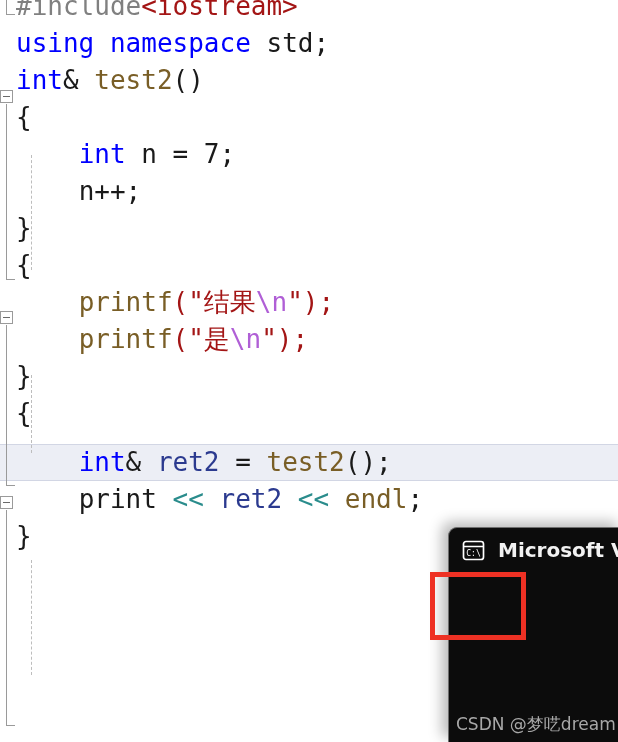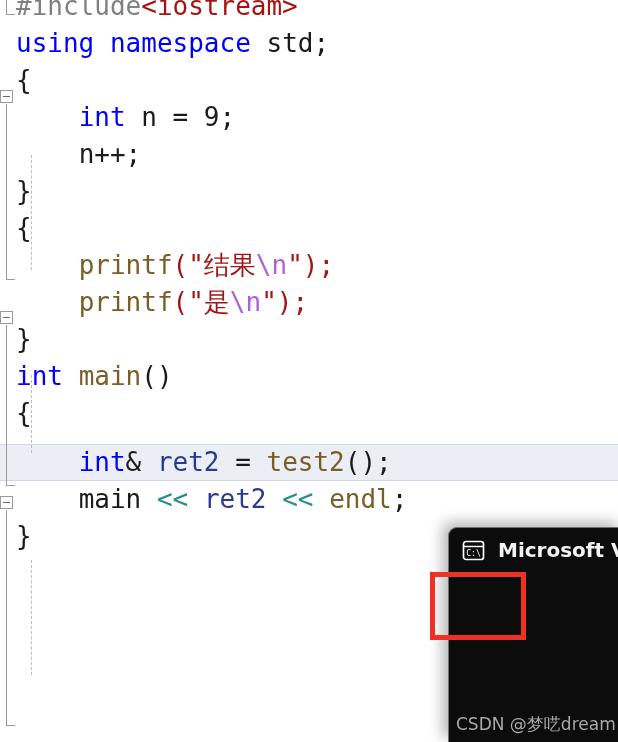--- a/index.html
+++ b/index.html
@@ -182,46 +182,46 @@
 <div id="root">
 
   <div class="editor">
 
     <div class="code-area">
 
       <div class="line" style="top:0"><span class="pre">#include</span><span class="hdr">&lt;iostream&gt;</span></div>
 
       <div class="line"><span class="kw">using</span><span class="plain"> </span><span class="kw">namespace</span><span class="plain"> std;</span></div>
 
+      <div class="line"><span class="kw">int</span><span class="op">&amp;</span><span class="plain"> </span><span class="fn">test2</span><span class="plain">()</span></div>
 
       <div class="line"><span class="plain">{</span></div>
 
-      <div class="line"><span>    </span><span class="kw">int</span><span class="plain"> n = 9;</span></div>
+      <div class="line"><span>    </span><span class="kw">int</span><span class="plain"> n = 7;</span></div>
 
       <div class="line"><span>    </span><span class="plain">n++;</span></div>
 
 
       <div class="line"><span class="plain">}</span></div>
 
 
       <div class="line"><span class="plain">{</span></div>
 
       <div class="line"><span>    </span><span class="fn">printf</span><span class="str">("</span><span class="str">结果</span><span class="esc">\n</span><span class="str">");</span></div>
 
       <div class="line"><span>    </span><span class="fn">printf</span><span class="str">("</span><span class="str">是</span><span class="esc">\n</span><span class="str">");</span></div>
 
       <div class="line"><span class="plain">}</span></div>
 
-      <div class="line"><span class="kw">int</span><span class="plain"> </span><span class="fn">main</span><span class="plain">()</span></div>
 
       <div class="line"><span class="plain">{</span></div>
 
       <div class="line highlight"><span>    </span><span class="kw">int</span><span class="op">&amp;</span><span class="plain"> </span><span class="var">ret2</span><span class="plain"> = </span><span class="fn">test2</span><span class="plain">();</span></div>
 
-      <div class="line"><span>    </span><span class="plain">main</span><span class="plain"> </span><span class="shift">&lt;&lt;</span><span class="plain"> </span><span class="var">ret2</span><span class="plain"> </span><span class="shift">&lt;&lt;</span><span class="plain"> </span><span class="fn">endl</span><span class="plain">;</span></div>
+      <div class="line"><span>    </span><span class="plain">print</span><span class="plain"> </span><span class="shift">&lt;&lt;</span><span class="plain"> </span><span class="var">ret2</span><span class="plain"> </span><span class="shift">&lt;&lt;</span><span class="plain"> </span><span class="fn">endl</span><span class="plain">;</span></div>
 
 
       <div class="line"><span class="plain">}</span></div>
 
     </div>
 
     <div class="fold-box" style="left:0px; top:90px;"></div>
     <div class="scope-line" style="left:6px; top:104px; height:175px;"></div>
     <div class="scope-foot" style="left:6px; top:279px; width:9px;"></div>
 

